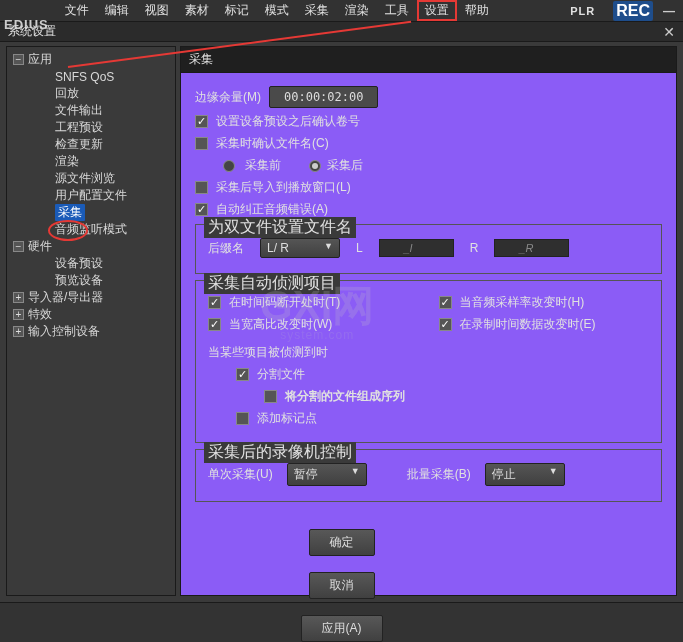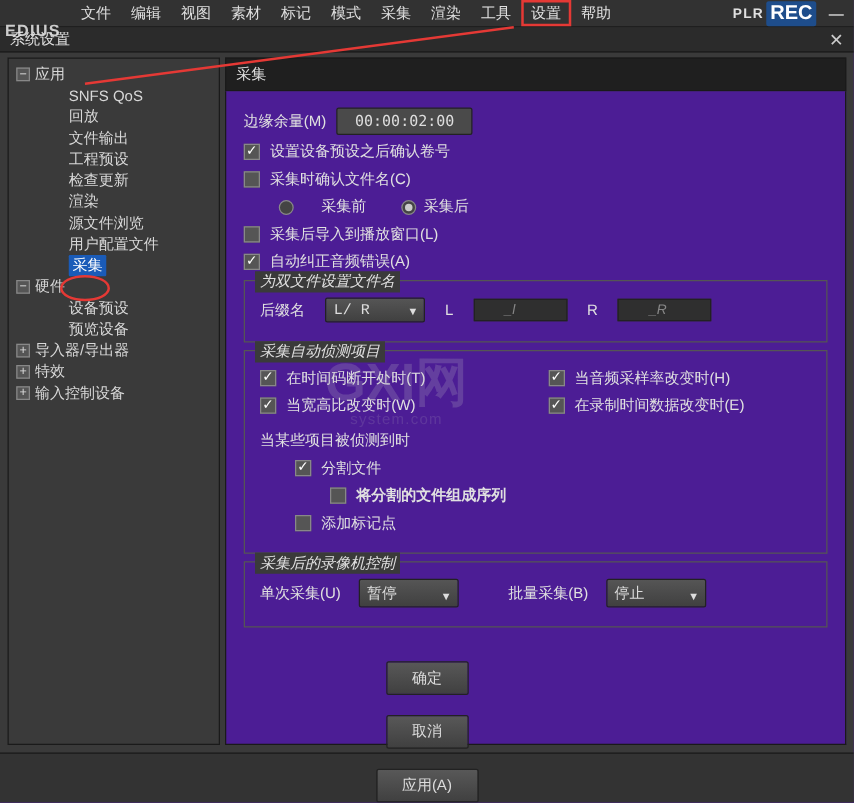--- a/index.html
+++ b/index.html
@@ -36,21 +36,21 @@
   }
   .menubar .menu-item.highlighted {
     border: 2px solid #e53935;
     padding: 0 6px;
   }
   .menubar .spacer { flex: 1; }
   .menubar .plr {
     font-weight: bold;
     letter-spacing: 1px;
     font-size: 11px;
-    margin-right: 2px;
+    margin-right: 18px;
   }
   .menubar .rec {
     background: #1e4d8b;
     color: #fff;
     font-weight: bold;
     font-size: 16px;
     padding: 1px 3px;
     border-radius: 2px;
     margin-right: 6px;
   }
@@ -145,21 +145,21 @@
   }
   .section-title {
     background: #1f1f1f;
     padding: 4px 8px;
     border: 1px solid #1a1a1a;
     font-size: 12px;
   }
   .section-body {
     border: 1px solid #1a1a1a;
     border-top: none;
-    background: #4c1d95;
+    background: #8b5cf6;
     padding: 8px 14px;
     flex: 1;
     overflow: hidden;
   }
   .row {
     display: flex;
     align-items: center;
     margin: 5px 0;
     gap: 8px;
   }
@@ -207,34 +207,32 @@
     margin: 6px 0;
     padding: 8px 12px 10px;
     position: relative;
   }
   .fieldset .legend {
     position: absolute;
     top: -8px;
     left: 8px;
     background: #3a3a3a;
     padding: 0 4px;
-    font-size: 12px;
-    font-style: italic;
+    font-size: 16px;
   }
   .combo {
     background: linear-gradient(#555,#404040);
     border: 1px solid #222;
     padding: 2px 6px;
     min-width: 80px;
     display: inline-flex;
-    align-items: flex-end;
+    align-items: flex-start;
     justify-content: space-between;
     color: #ddd;
     border-radius: 2px;
-    font-family: Liberation Mono, monospace;
   }
   .combo .arrow {
     font-size: 9px;
     margin-left: 8px;
   }
   .text-input {
     background: #2f2f2f;
     border: 1px solid #222;
     padding: 2px 24px;
     color: #888;
@@ -342,20 +340,23 @@
       </div>
     <div class="tree-row tree-indent-2">
         <span class="tree-label">源文件浏览</span>
       </div>
     <div class="tree-row tree-indent-2">
         <span class="tree-label">用户配置文件</span>
       </div>
     <div class="tree-row tree-indent-2">
         <span class="tree-label selected">采集</span>
       </div>
+    <div class="tree-row tree-indent-2">
+        <span class="tree-label">音频监听模式</span>
+      </div>
 
     <div class="tree-row">
       <span class="tree-toggle">−</span>
       <span class="tree-label">硬件</span>
     </div>
     <div class="tree-row tree-indent-2">
         <span class="tree-label">设备预设</span>
       </div>
     <div class="tree-row tree-indent-2">
         <span class="tree-label">预览设备</span>
@@ -386,21 +387,21 @@
 
       <div class="row">
         <span class="chk on"></span>
         <span>设置设备预设之后确认卷号</span>
       </div>
       <div class="row">
         <span class="chk"></span>
         <span>采集时确认文件名(C)</span>
       </div>
       <div class="row indent" style="gap:28px;">
-        <span style="display:flex;align-items:center;gap:22px;justify-content:center;">
+        <span style="display:flex;align-items:center;gap:10px;justify-content:center;">
           <span class="radio"></span>
           <span>采集前</span>
         </span>
         <span style="display:flex;align-items:center;gap:6px;">
           <span class="radio on"></span>
           <span>采集后</span>
         </span>
       </div>
       <div class="row">
         <span class="chk"></span>

